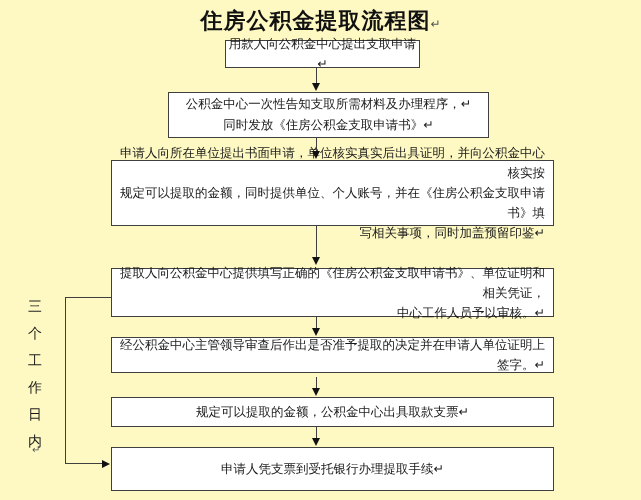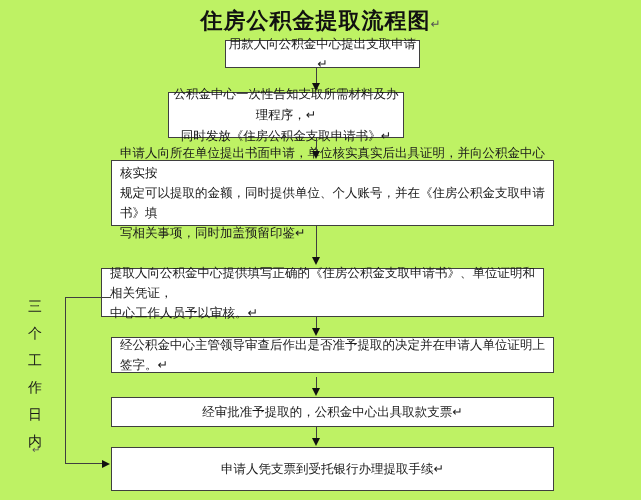--- a/index.html
+++ b/index.html
@@ -1,37 +1,37 @@
 <!DOCTYPE html>
 <html><head>
 <meta charset="utf-8">
 <style>
   html,body{margin:0;padding:0;background:#ffffff;}
   .canvas{
-    position:relative;width:641px;height:500px;background:#bef264;overflow:hidden;
+    position:relative;width:641px;height:500px;background:#fef9c3;overflow:hidden;
     font-family:Liberation Serif, serif;color:#1a1a1a;
   }
   .title{
     position:absolute;top:6px;left:0;width:641px;text-align:center;
     font-size:22px;font-weight:bold;letter-spacing:1px;color:#111;
   }
   .title .ret{font-size:12px;font-weight:normal;color:#555;letter-spacing:0;}
   .fbox{
     position:absolute;box-sizing:border-box;border:1px solid #3f3f3f;background:#fff;
     display:flex;align-items:center;font-size:12.5px;line-height:20px;color:#1a1a1a;
   }
   .fbox .txt{white-space:pre-line;width:100%;}
   .fbox.center{justify-content:center;}
   .fbox.center .txt{text-align:center;}
   .fbox.left{padding:0 8px;}
-  .fbox.left .txt{text-align:left;}
+  .fbox.left .txt{text-align:right;}
   .b1{left:225px;top:40px;width:195px;height:28px;}
-  .b2{left:168px;top:92px;width:236px;height:46px;line-height:21px;}
+  .b2{left:168px;top:92px;width:321px;height:46px;line-height:21px;}
   .b3{left:111px;top:160px;width:443px;height:66px;}
-  .b4{left:101px;top:268px;width:443px;height:49px;}
+  .b4{left:111px;top:268px;width:443px;height:49px;}
   .b5{left:111px;top:337px;width:443px;height:36px;}
   .b6{left:111px;top:397px;width:443px;height:30px;}
   .b7{left:111px;top:447px;width:443px;height:44px;}
   .vline,.hline{position:absolute;background:#3f3f3f;}
   .vline{width:1px;}
   .hline{height:1px;}
   .ah-down{
     position:absolute;width:0;height:0;
     border-left:4px solid transparent;border-right:4px solid transparent;
     border-top:8px solid #111;
@@ -74,21 +74,21 @@
   <div class="fbox b4 left">
     <div class="txt">提取人向公积金中心提供填写正确的《住房公积金支取申请书》、单位证明和相关凭证，
 中心工作人员予以审核。↵</div>
   </div>
 
   <div class="fbox b5 left">
     <div class="txt">经公积金中心主管领导审查后作出是否准予提取的决定并在申请人单位证明上签字。↵</div>
   </div>
 
   <div class="fbox b6 center">
-    <div class="txt">经审批准予提取的，公积金中心出具取款支票↵</div>
+    <div class="txt">规定可以提取的金额，公积金中心出具取款支票↵</div>
   </div>
 
   <div class="fbox b7 center">
     <div class="txt">申请人凭支票到受托银行办理提取手续↵</div>
   </div>
 
   <div class="vline" style="left:316px;top:68px;height:15px;"></div>
   <div class="ah-down" style="left:312px;top:83px;"></div>
 
   <div class="vline" style="left:316px;top:138px;height:13px;"></div>

